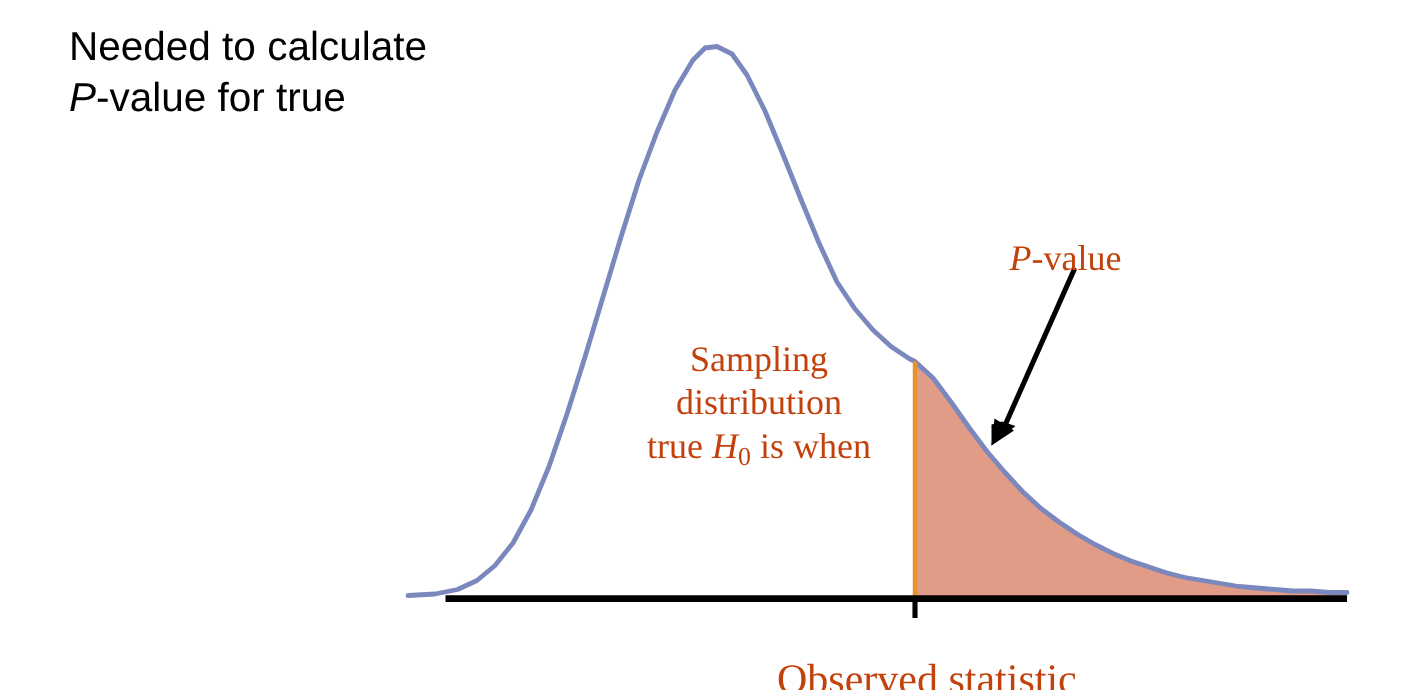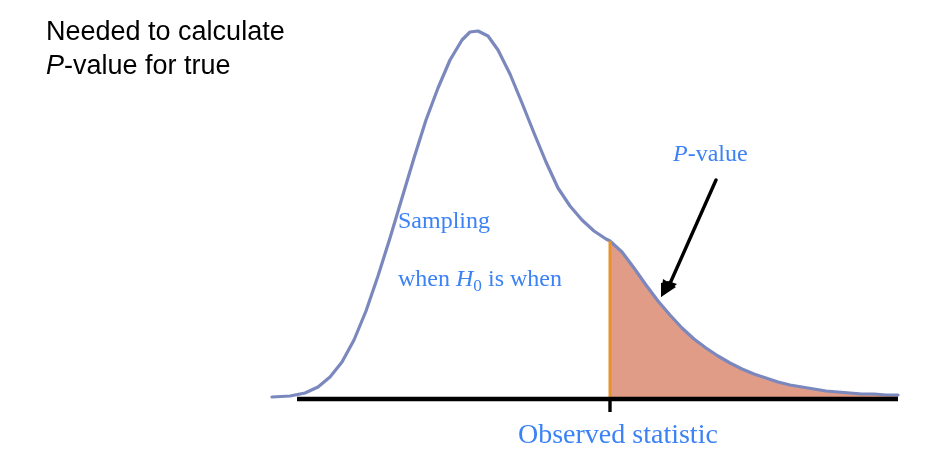--- a/index.html
+++ b/index.html
@@ -34,26 +34,28 @@
   .headline .ital { font-style: italic; }
   .plot-svg {
     position: absolute;
     left: 0; top: 0;
     width: 937px;
     height: 460px;
   }
   .serif-label {
     position: absolute;
     font-family: "Liberation Serif", "DejaVu Serif", serif;
-    color: #3b82f6;
+    color: #c2410c;
+    margin-top: 20px;
   }
   #dist-label {
     left: 398px;
     top: 206px;
     width: 216px;
+    text-align: center;
     font-size: 24px;
     line-height: 29px;
   }
   #dist-label .ital { font-style: italic; }
   #dist-label sub {
     font-size: 0.72em;
     vertical-align: -0.28em;
     font-style: normal;
   }
   #pvalue-label {
@@ -106,19 +108,19 @@
     <line x1="610" y1="399" x2="610" y2="412" stroke="#000000" stroke-width="3.4"></line>
 
     <g>
       <line x1="716" y1="180" x2="668" y2="288" stroke="#000000" stroke-width="3.4" stroke-linecap="round"></line>
       <polygon points="661,297 677,284 668,281 665,282 661,283" fill="#000000"></polygon>
       <polygon points="661,297 676,287 663,279" fill="#000000"></polygon>
     </g>
 
   </svg>
 
-  <div class="serif-label" id="dist-label"><span>Sampling</span><br><br><span>when </span><span class="ital">H</span><sub>0</sub><span> is when</span></div>
+  <div class="serif-label" id="dist-label"><span>Sampling</span><br><span>distribution</span><br><span>true </span><span class="ital">H</span><sub>0</sub><span> is when</span></div>
 
   <div class="serif-label" id="pvalue-label"><span class="ital">P</span><span>-value</span></div>
 
   <div class="serif-label" id="observed-label">Observed statistic</div>
 
 </div>
 
 </body></html>

